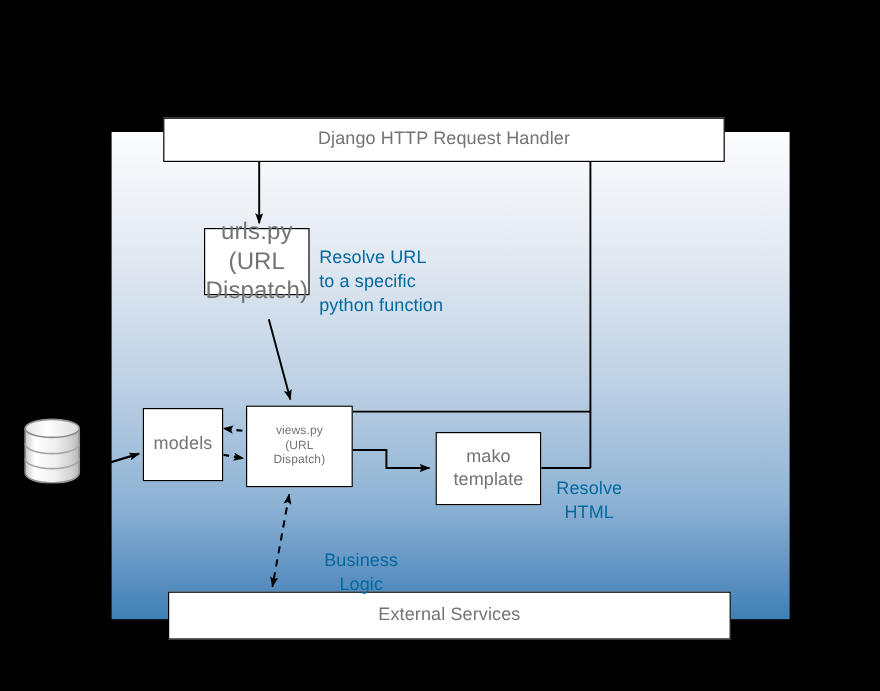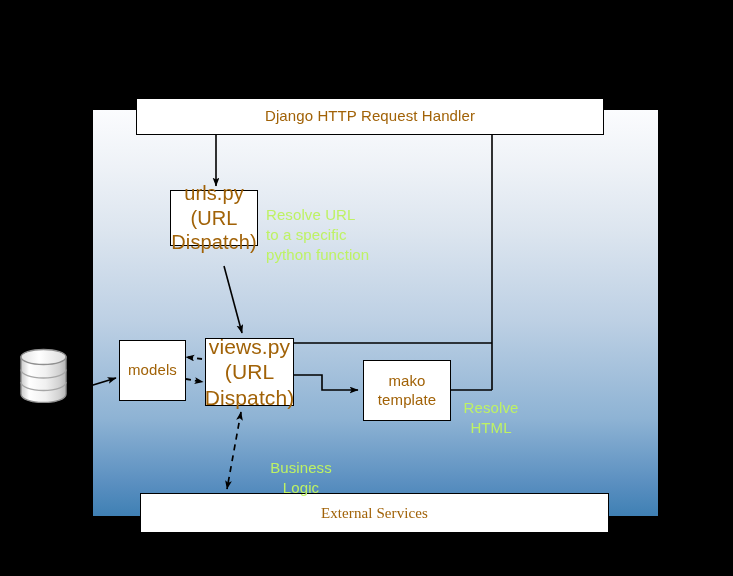--- a/index.html
+++ b/index.html
@@ -27,54 +27,53 @@
   
   .node {
     position: absolute;
     background: #ffffff;
     border: 1.5px solid #000000;
     box-sizing: border-box;
     display: flex;
     align-items: center;
     justify-content: center;
     text-align: center;
-    color: #a16207;
+    color: #737373;
     font-size: 15px;
     line-height: 1.22;
     letter-spacing: 0.1px;
   }
   #django-box {
     left: 136px; top: 98px; width: 468px; height: 37px;
     font-size: 15px;
   }
   #urls-box {
     left: 170px; top: 190px; width: 88px; height: 56px;
     font-size: 20px;
   }
   #views-box {
     left: 205px; top: 338px; width: 89px; height: 68px;
-    font-size: 21px;
+    font-size: 10px;
   }
   #models-box {
     left: 119px; top: 340px; width: 67px; height: 61px;
     font-size: 15px;
   }
   #mako-box {
     left: 363px; top: 360px; width: 88px; height: 61px;
     font-size: 15px;
   }
   #external-box {
     left: 140px; top: 493px; width: 469px; height: 40px;
     font-size: 15px;
-    font-family: Liberation Serif, serif;
   }
   
   .annotation {
     position: absolute;
-    color: #bef264;
+    color: #0369a1;
     font-size: 15px;
     line-height: 1.33;
     white-space: pre-line;
     letter-spacing: 0.1px;
   }
   #resolve-label { left: 266px; top: 205px; text-align: left; }
   #business-label { left: 266px; top: 410px; text-align: center; width: 70px; margin-top: 48px;}
   #render-label { left: 459px; top: 398px; text-align: center; width: 64px;}
   
   #connectors {

